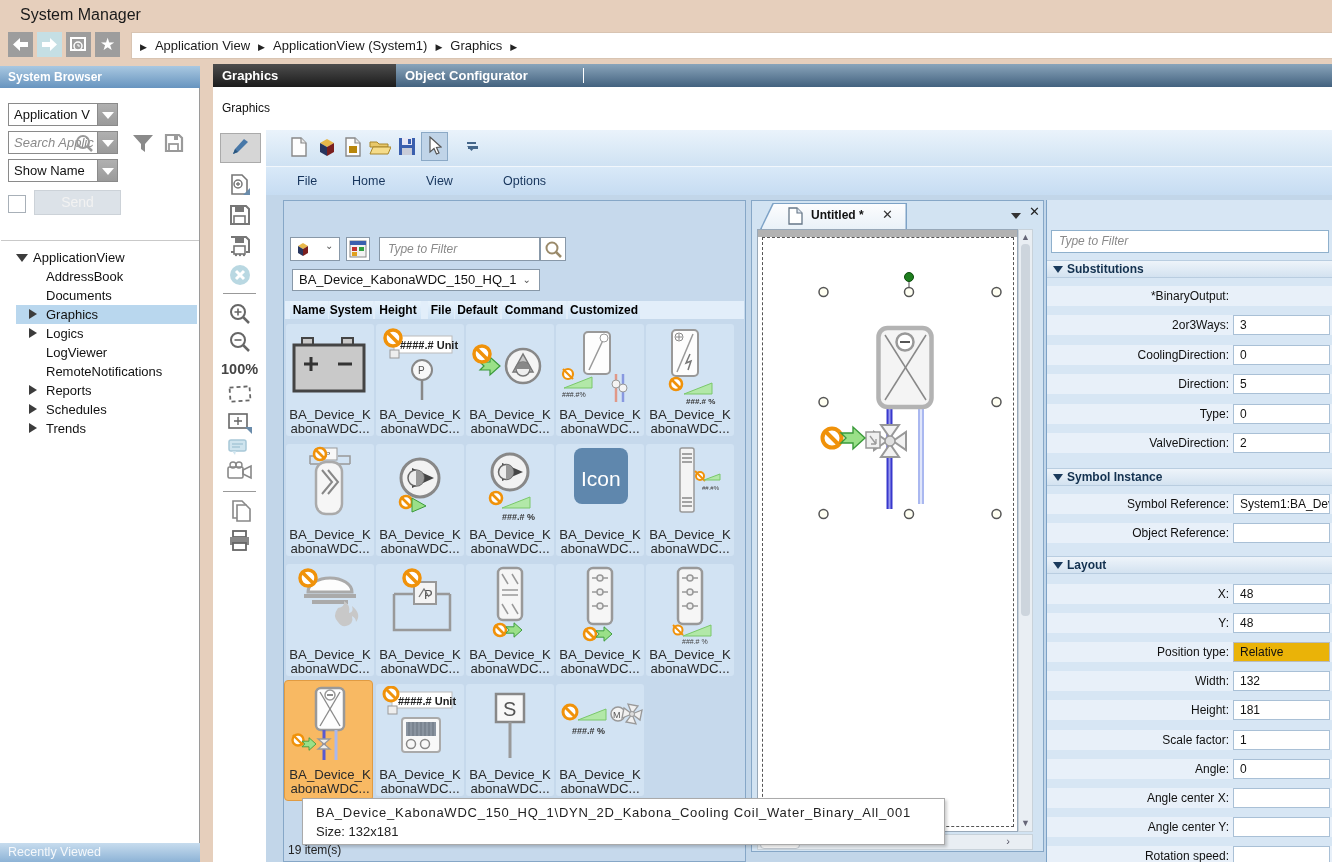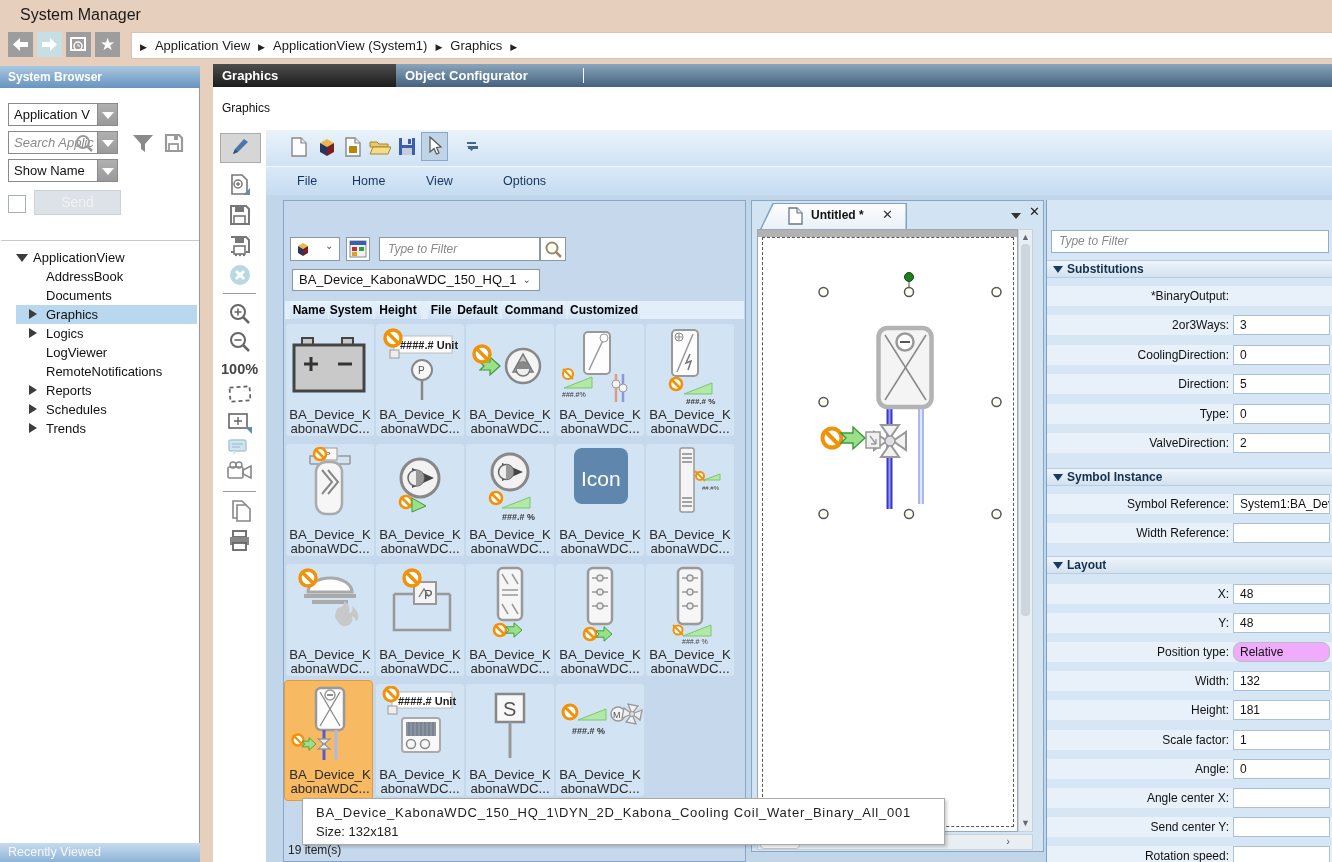--- a/index.html
+++ b/index.html
@@ -698,35 +698,35 @@
       </div>
 <div class="pp-sec" style="top:268px;"><svg width="10" height="7" style="position:absolute;left:6px;top:5px;">
           <path d="M0 0 h10 L5 7 Z" fill="#1a3a5c"></path>
         </svg>Symbol Instance</div>
 <div class="pp-row" style="top:294px;">
         <div class="pp-val">System1:BA_Device_KabonaWDC_150_HQ_1</div>
         <div class="pp-lab">Symbol Reference:</div>
       </div>
 <div class="pp-row" style="top:323px;">
         <div class="pp-val"></div>
-        <div class="pp-lab">Width Reference:</div>
+        <div class="pp-lab">Object Reference:</div>
       </div>
 <div class="pp-sec" style="top:356px;"><svg width="10" height="7" style="position:absolute;left:6px;top:5px;">
           <path d="M0 0 h10 L5 7 Z" fill="#1a3a5c"></path>
         </svg>Layout</div>
 <div class="pp-row" style="top:384px;">
         <div class="pp-val">48</div>
         <div class="pp-lab">X:</div>
       </div>
 <div class="pp-row" style="top:413px;">
         <div class="pp-val">48</div>
         <div class="pp-lab">Y:</div>
       </div>
 <div class="pp-row" style="top:442px;">
-        <div class="pp-val" style="background:#f0abfc;border-color:#b8bcc0;border-radius:8px;">Relative</div>
+        <div class="pp-val" style="background:#eab308;border-color:#b8bcc0;">Relative</div>
         <div class="pp-lab">Position type:</div>
       </div>
 <div class="pp-row" style="top:471px;">
         <div class="pp-val">132</div>
         <div class="pp-lab">Width:</div>
       </div>
 <div class="pp-row" style="top:500px;">
         <div class="pp-val">181</div>
         <div class="pp-lab">Height:</div>
       </div>
@@ -737,21 +737,21 @@
 <div class="pp-row" style="top:559px;">
         <div class="pp-val">0</div>
         <div class="pp-lab">Angle:</div>
       </div>
 <div class="pp-row" style="top:588px;">
         <div class="pp-val"></div>
         <div class="pp-lab">Angle center X:</div>
       </div>
 <div class="pp-row" style="top:617px;">
         <div class="pp-val"></div>
-        <div class="pp-lab">Send center Y:</div>
+        <div class="pp-lab">Angle center Y:</div>
       </div>
 <div class="pp-row" style="top:646px;">
         <div class="pp-val"></div>
         <div class="pp-lab">Rotation speed:</div>
       </div>
 </div>
 
 <div class="abs" style="left:302px;top:798px;width:643px;height:47px;background:#fff;border:1px solid #aaa;box-sizing:border-box;z-index:50;box-shadow:2px 2px 3px rgba(0,0,0,0.2);">
 <div style="position:absolute;left:13px;top:6px;color:#222;font-size:13px;letter-spacing:0.75px;">BA_Device_KabonaWDC_150_HQ_1\DYN_2D_Kabona_Cooling Coil_Water_Binary_All_001</div>
 <div style="position:absolute;left:13px;top:25px;color:#222;font-size:13px;">Size: 132x181</div>

